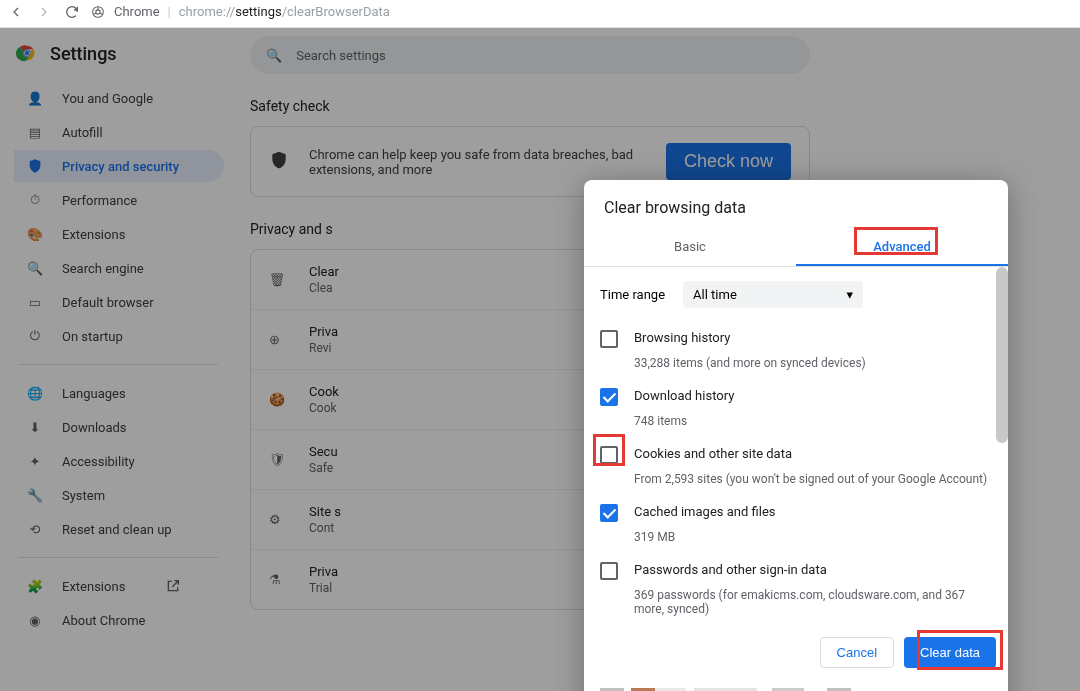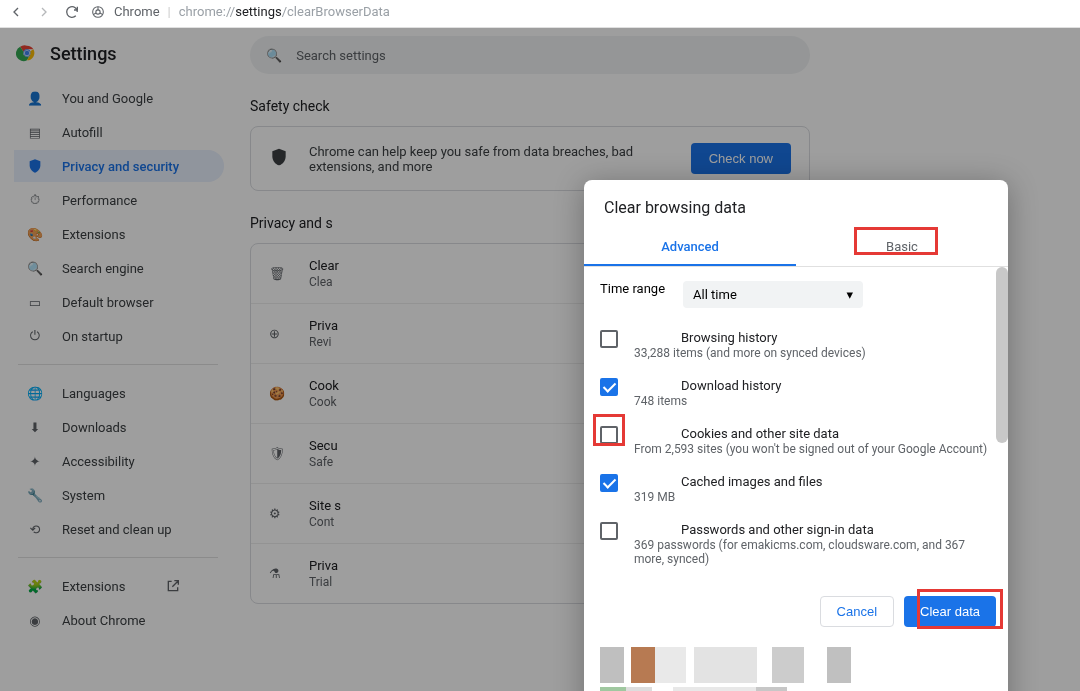--- a/index.html
+++ b/index.html
@@ -78,21 +78,21 @@
     border: 1px solid #dadce0; border-radius: 8px;
     width: 560px;
     background: #fff;
   }
   .safety-row {
     display: flex; align-items: center; padding: 16px 18px; gap: 20px;
   }
   .safety-row .txt { flex: 1; font-size: 13px; color: #3c4043; }
   .check-now {
     background: #1a73e8; color: #fff; border: none;
-    border-radius: 4px; padding: 8px 18px; font-size: 13px;
+    border-radius: 4px; padding: 8px 18px; font-size: 18px;
     cursor: pointer;
   }
 
   .ps-row {
     display: flex; align-items: center; padding: 14px 18px; gap: 20px;
     border-top: 1px solid #eee;
   }
   .ps-row:first-child { border-top: none; }
   .ps-row .lead-icon { width: 20px; color: #5f6368; }
   .ps-row .body { flex: 1; }
@@ -125,40 +125,40 @@
     position: relative;
   }
   .tab {
     flex: 1; text-align: center; padding: 8px 0 10px;
     font-size: 13px; color: #5f6368; cursor: pointer;
   }
   .tab.active { color: #1a73e8; font-weight: 500; border-bottom: 2px solid #1a73e8; }
   .red-highlight { border: 3px solid #e53935; position: absolute; }
 
   .dialog-body { padding: 14px 10px 8px 16px; max-height: 360px; position: relative; }
-  .time-row { display: flex; gap: 18px; margin-bottom: 16px; font-size: 13px; }
+  .time-row { display: flex; align-items: center; gap: 18px; margin-bottom: 16px; font-size: 13px; }
   .time-select {
     display: flex; align-items: center; justify-content: space-between;
     background: #f1f3f4; border-radius: 4px;
     padding: 6px 10px; width: 180px; font-size: 13px; cursor: pointer;
   }
 
   .check-row { display: flex; gap: 16px; padding: 6px 0 12px; }
   .cbx {
     width: 18px; height: 18px; border: 2px solid #5f6368; border-radius: 2px;
     flex-shrink: 0; margin-top: 0; cursor: pointer; position: relative;
   }
   .cbx.checked { background: #1a73e8; border-color: #1a73e8; }
   .cbx.checked::after {
     content: ""; position: absolute; left: 4px; top: 0px;
     width: 5px; height: 10px; border: solid white; border-width: 0 2px 2px 0;
     transform: rotate(45deg);
   }
-  .check-body .ctitle { font-size: 13px; color: #202124; margin-left: 47px; }
-  .check-body .csub { font-size: 12px; color: #5f6368; margin-top: 1px; }
+  .check-body .ctitle { font-size: 13px; color: #202124; }
+  .check-body .csub { font-size: 12px; color: #5f6368; margin-top: 11px; }
 
   .dlg-scrollbar {
     position: absolute; top: 0; right: 0; width: 12px; height: 176px;
     background: #c8c8c8; border-radius: 6px;
   }
 
   .dialog-actions {
     display: flex; justify-content: flex-end; align-items: center;
     gap: 10px; padding: 10px 12px 12px;
   }
@@ -369,22 +369,22 @@
         </div>
     </div>
   </div>
 </div>
 
 <div class="overlay"></div>
 
 <div class="dialog">
   <div class="dialog-title">Clear browsing data</div>
   <div class="tabbar">
+    <div class="tab">Basic</div>
     <div class="tab active">Advanced</div>
-    <div class="tab">Basic</div>
     <div class="red-highlight" style="left:270px; top:-4px; width:84px; height:28px;"></div>
   </div>
   <div class="dialog-body">
     <div class="dlg-scrollbar"></div>
     <div class="time-row">
       <span>Time range</span>
       <div class="time-select">
         <span>All time</span>
         <span>▾</span>
       </div>

